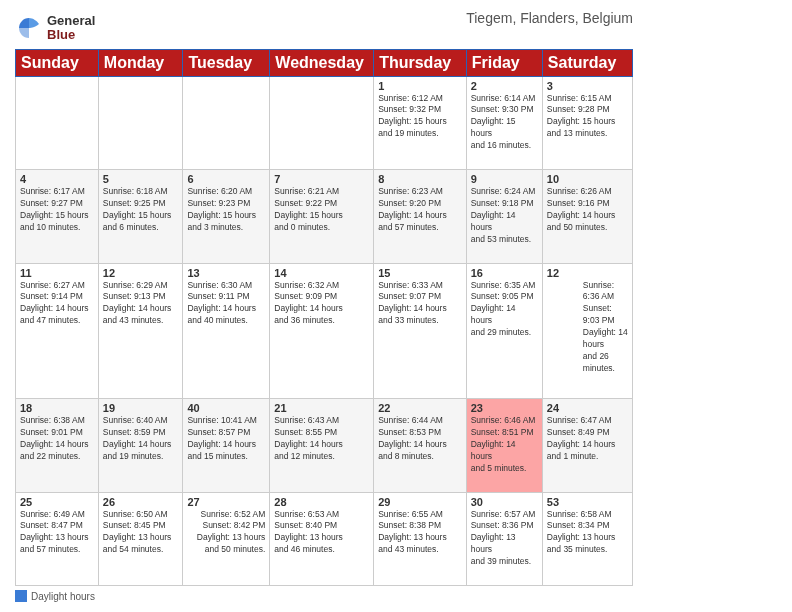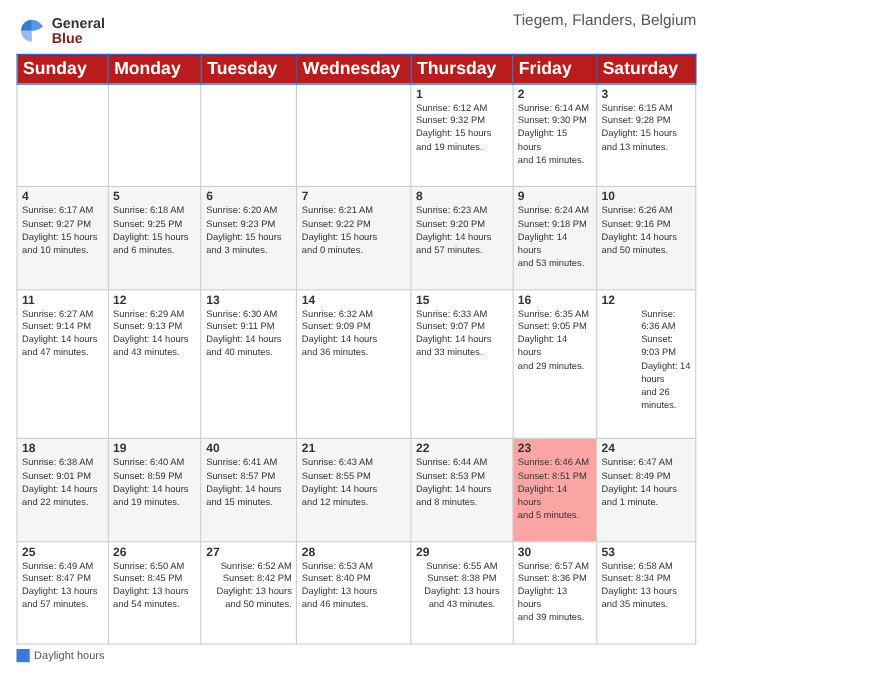--- a/index.html
+++ b/index.html
@@ -294,21 +294,21 @@
             </td>
             <td style="background: rgb(245, 245, 245);">
               <span class="day-number">19</span>
               <div class="day-info" style="white-space: pre-line;">Sunrise: 6:40 AM
 Sunset: 8:59 PM
 Daylight: 14 hours
 and 19 minutes.</div>
             </td>
             <td style="background: rgb(245, 245, 245);">
               <span class="day-number">40</span>
-              <div class="day-info" style="white-space: pre-line;">Sunrise: 6:41 AM
+              <div class="day-info" style="white-space: pre-line;">Sunrise: 10:41 AM
 Sunset: 8:57 PM
 Daylight: 14 hours
 and 15 minutes.</div>
             </td>
             <td style="background: rgb(245, 245, 245);">
               <span class="day-number">21</span>
               <div class="day-info" style="white-space: pre-line;">Sunrise: 6:43 AM
 Sunset: 8:55 PM
 Daylight: 14 hours
 and 12 minutes.</div>
@@ -359,21 +359,21 @@
             </td>
             <td>
               <span class="day-number">28</span>
               <div class="day-info" style="white-space: pre-line;">Sunrise: 6:53 AM
 Sunset: 8:40 PM
 Daylight: 13 hours
 and 46 minutes.</div>
             </td>
             <td>
               <span class="day-number">29</span>
-              <div class="day-info" style="white-space: pre-line; text-align: center;">Sunrise: 6:55 AM
+              <div class="day-info" style="white-space: pre-line;">Sunrise: 6:55 AM
 Sunset: 8:38 PM
 Daylight: 13 hours
 and 43 minutes.</div>
             </td>
             <td>
               <span class="day-number">30</span>
               <div class="day-info" style="white-space: pre-line;">Sunrise: 6:57 AM
 Sunset: 8:36 PM
 Daylight: 13 hours
 and 39 minutes.</div>

